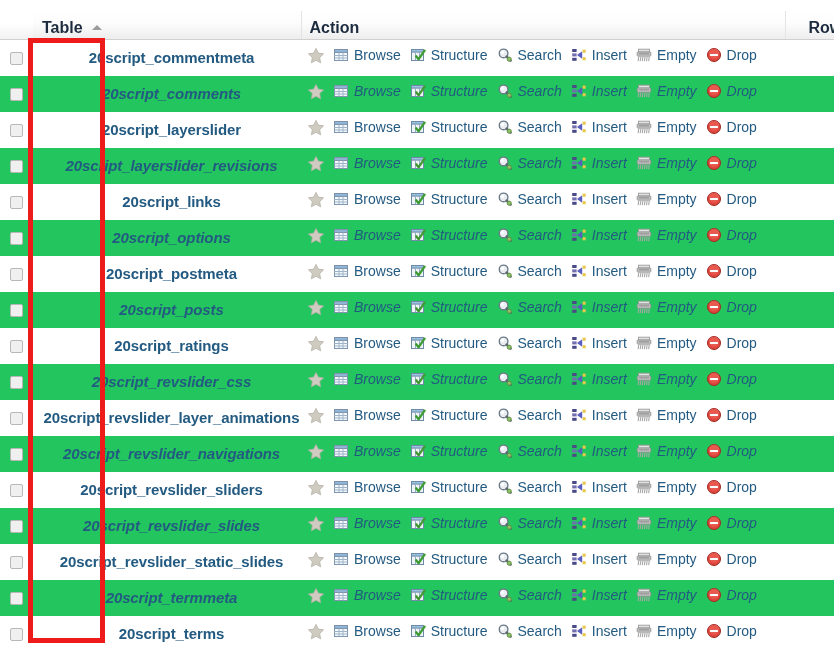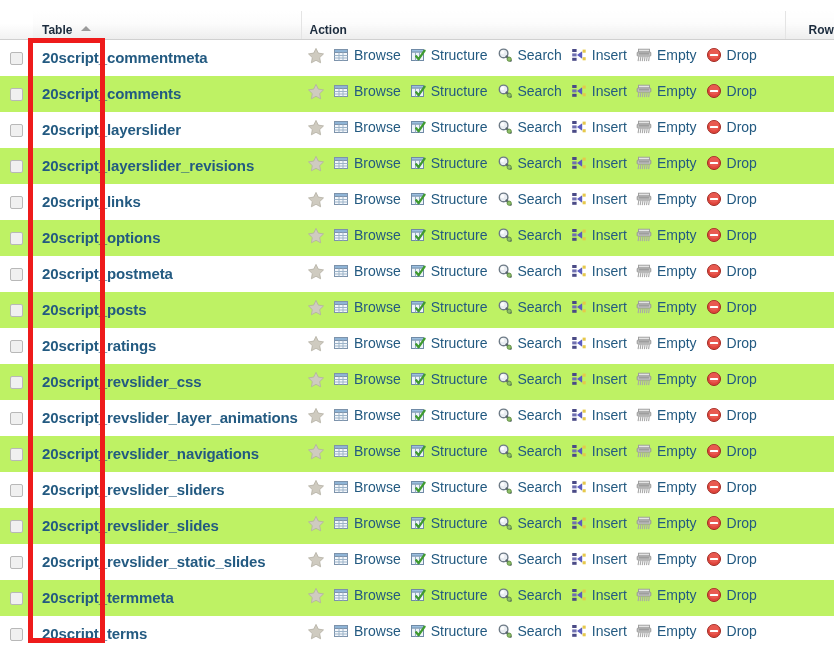--- a/index.html
+++ b/index.html
@@ -35,21 +35,21 @@
   col.c-action { width: 484px; }
   col.c-rows   { width: 49px; }
 
   
   thead th {
     height: 26px;
     background: linear-gradient(to bottom, #ffffff 0%, #fcfcfc 45%, #ededed 100%);
     border-bottom: 1px solid #d0d0d0;
     border-right: 1px solid #e4e4e4;
     color: #1c2c3e;
-    font-size: 12px;
+    font-size: 16px;
     font-weight: bold;
     text-align: left;
     padding: 0 0 2px 0;
     vertical-align: bottom;
     white-space: nowrap;
   }
   thead th.th-check { border-right: none; background: linear-gradient(to bottom,#ffffff 0%,#ffffff 45%,#f2f2f2 100%); }
   thead th.th-name  { padding-left: 9px; }
   thead th.th-action{ padding-left: 8px; }
   thead th.th-rows  { padding-left: 23px; border-right: none; }
@@ -60,21 +60,21 @@
     width: 0; height: 0;
     border-left: 5px solid transparent;
     border-right: 5px solid transparent;
     border-bottom: 5px solid #9b9b9b;
     vertical-align: 3px;
   }
 
   
   tbody tr { height: 36px; }
   tbody tr.odd  td { background: #ffffff; }
-  tbody tr.even td { background: #bef264; }
+  tbody tr.even td { background: #22c55e; font-style: italic; }
   tbody td {
     padding: 0;
     border: none;
     vertical-align: middle;
     height: 36px;
   }
 
   
   td.cell-check { text-align: center; }
   .chk {
@@ -82,21 +82,21 @@
     width: 13px;
     height: 13px;
     box-sizing: border-box;
     background: #f0f0f0;
     border: 1px solid #b8b8b8;
     border-radius: 2px;
     vertical-align: middle;
   }
 
   
-  td.cell-name { padding-left: 9px; }
+  td.cell-name { padding-left: 9px; text-align: center; }
   .tname {
     color: #235a81;
     font-size: 15px;
     font-weight: bold;
     text-decoration: none;
     white-space: nowrap;
     letter-spacing: -0.1px;
   }
 
   

